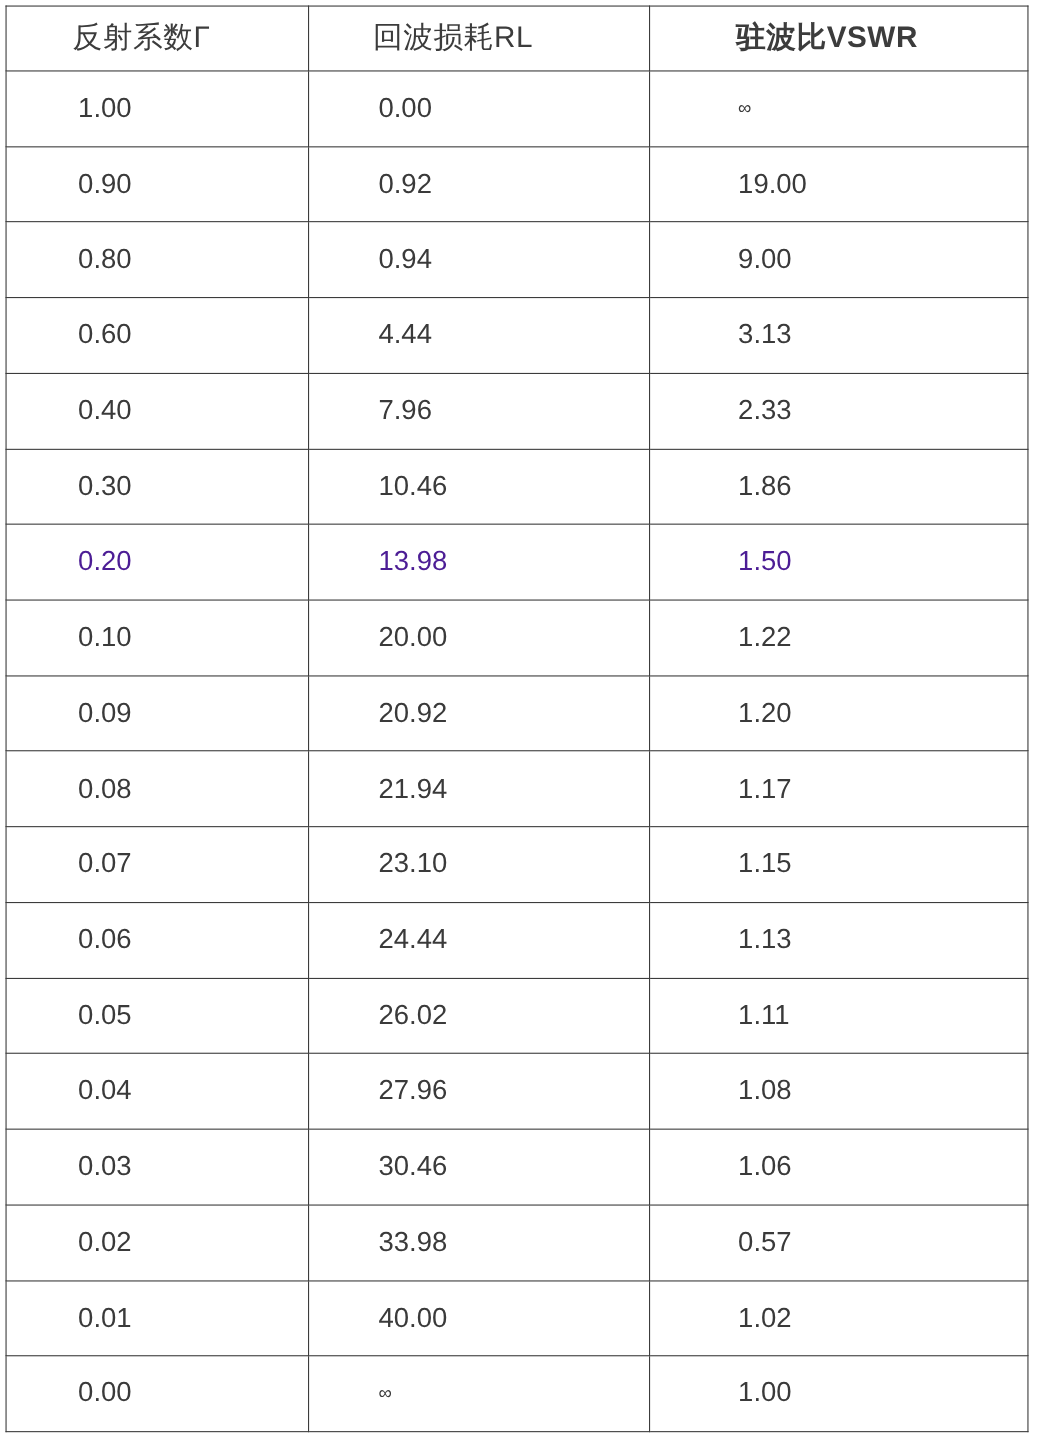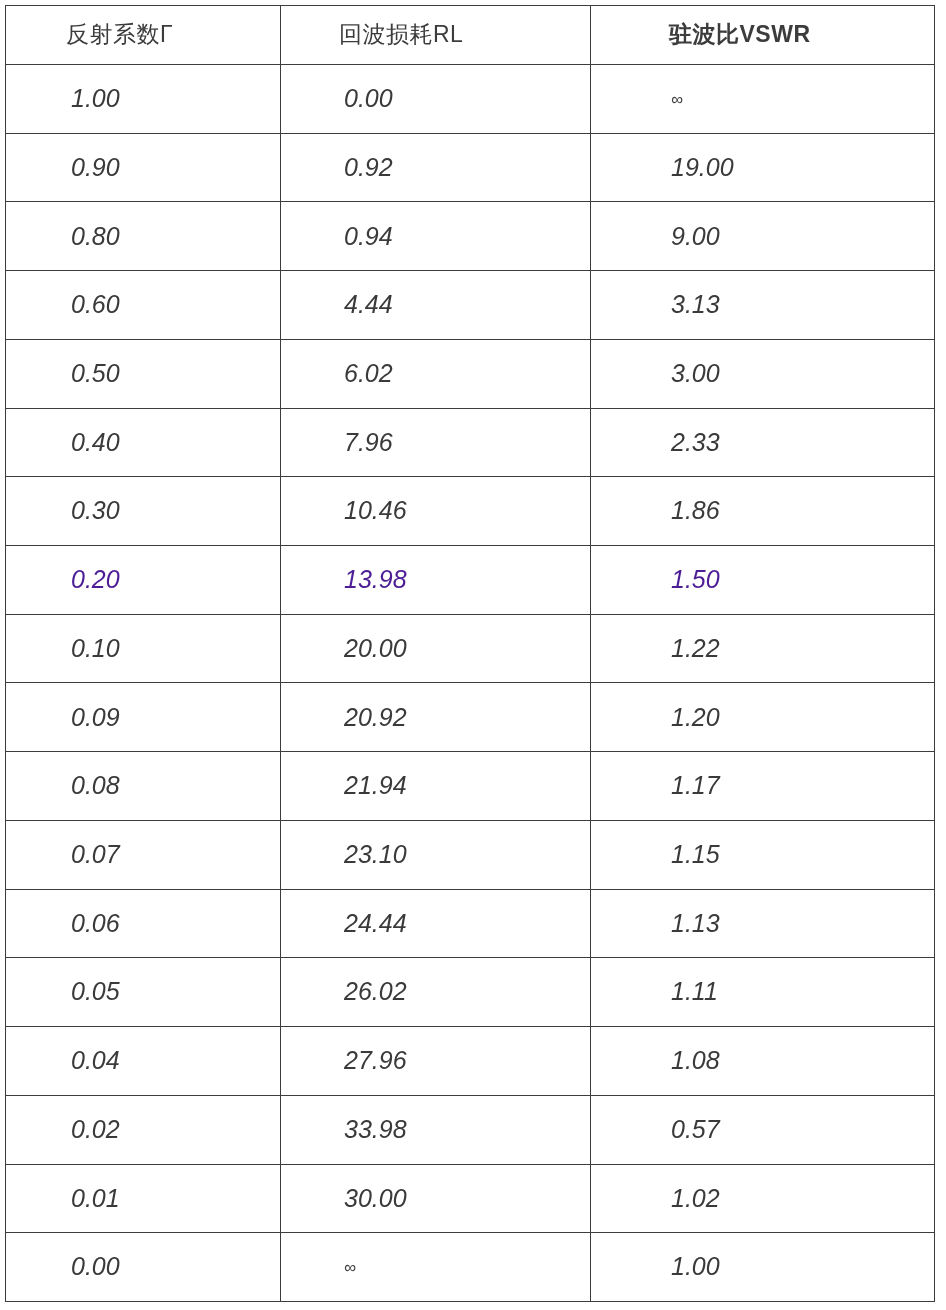--- a/index.html
+++ b/index.html
@@ -40,21 +40,21 @@
     padding: 0;
     vertical-align: middle;
     text-align: left;
     font-weight: normal;
     background: #ffffff;
   }
 
   
   table.rf-table thead th {
     height: 58px;
-    font-size: 23px;
+    font-size: 27px;
     color: #3c3c3c;
     letter-spacing: 0.5px;
   }
   .hdr-inner {
     display: block;
     padding-left: 60px;
     line-height: 1.1;
     white-space: nowrap;
   }
   thead th.h2 .hdr-inner { padding-left: 58px; }
@@ -64,21 +64,20 @@
   table.rf-table tbody td {
     height: 62px;
     font-size: 25px;
     color: #3a3a3a;
   }
   .cell-inner {
     display: block;
     padding-left: 65px;
     line-height: 1.1;
     white-space: nowrap;
-    font-style: italic;
   }
   tbody td.d2 .cell-inner { padding-left: 63px; }
   tbody td.d3 .cell-inner { padding-left: 80px; }
 
   
   tbody tr.is-highlight td {
     color: #4c1d95;
   }
 
   
@@ -152,31 +151,20 @@
           </td>
           <td class="d2">
             <span class="cell-inner">4.44</span>
           </td>
           <td class="d3">
             <span class="cell-inner">3.13</span>
           </td>
         </tr>
         <tr>
           <td class="d1">
-            <span class="cell-inner">0.50</span>
-          </td>
-          <td class="d2">
-            <span class="cell-inner">6.02</span>
-          </td>
-          <td class="d3">
-            <span class="cell-inner">3.00</span>
-          </td>
-        </tr>
-        <tr>
-          <td class="d1">
             <span class="cell-inner">0.40</span>
           </td>
           <td class="d2">
             <span class="cell-inner">7.96</span>
           </td>
           <td class="d3">
             <span class="cell-inner">2.33</span>
           </td>
         </tr>
         <tr>
@@ -273,35 +261,46 @@
           </td>
           <td class="d2">
             <span class="cell-inner">27.96</span>
           </td>
           <td class="d3">
             <span class="cell-inner">1.08</span>
           </td>
         </tr>
         <tr>
           <td class="d1">
+            <span class="cell-inner">0.03</span>
+          </td>
+          <td class="d2">
+            <span class="cell-inner">30.46</span>
+          </td>
+          <td class="d3">
+            <span class="cell-inner">1.06</span>
+          </td>
+        </tr>
+        <tr>
+          <td class="d1">
             <span class="cell-inner">0.02</span>
           </td>
           <td class="d2">
             <span class="cell-inner">33.98</span>
           </td>
           <td class="d3">
             <span class="cell-inner">0.57</span>
           </td>
         </tr>
         <tr>
           <td class="d1">
             <span class="cell-inner">0.01</span>
           </td>
           <td class="d2">
-            <span class="cell-inner">30.00</span>
+            <span class="cell-inner">40.00</span>
           </td>
           <td class="d3">
             <span class="cell-inner">1.02</span>
           </td>
         </tr>
         <tr>
           <td class="d1">
             <span class="cell-inner">0.00</span>
           </td>
           <td class="d2">

